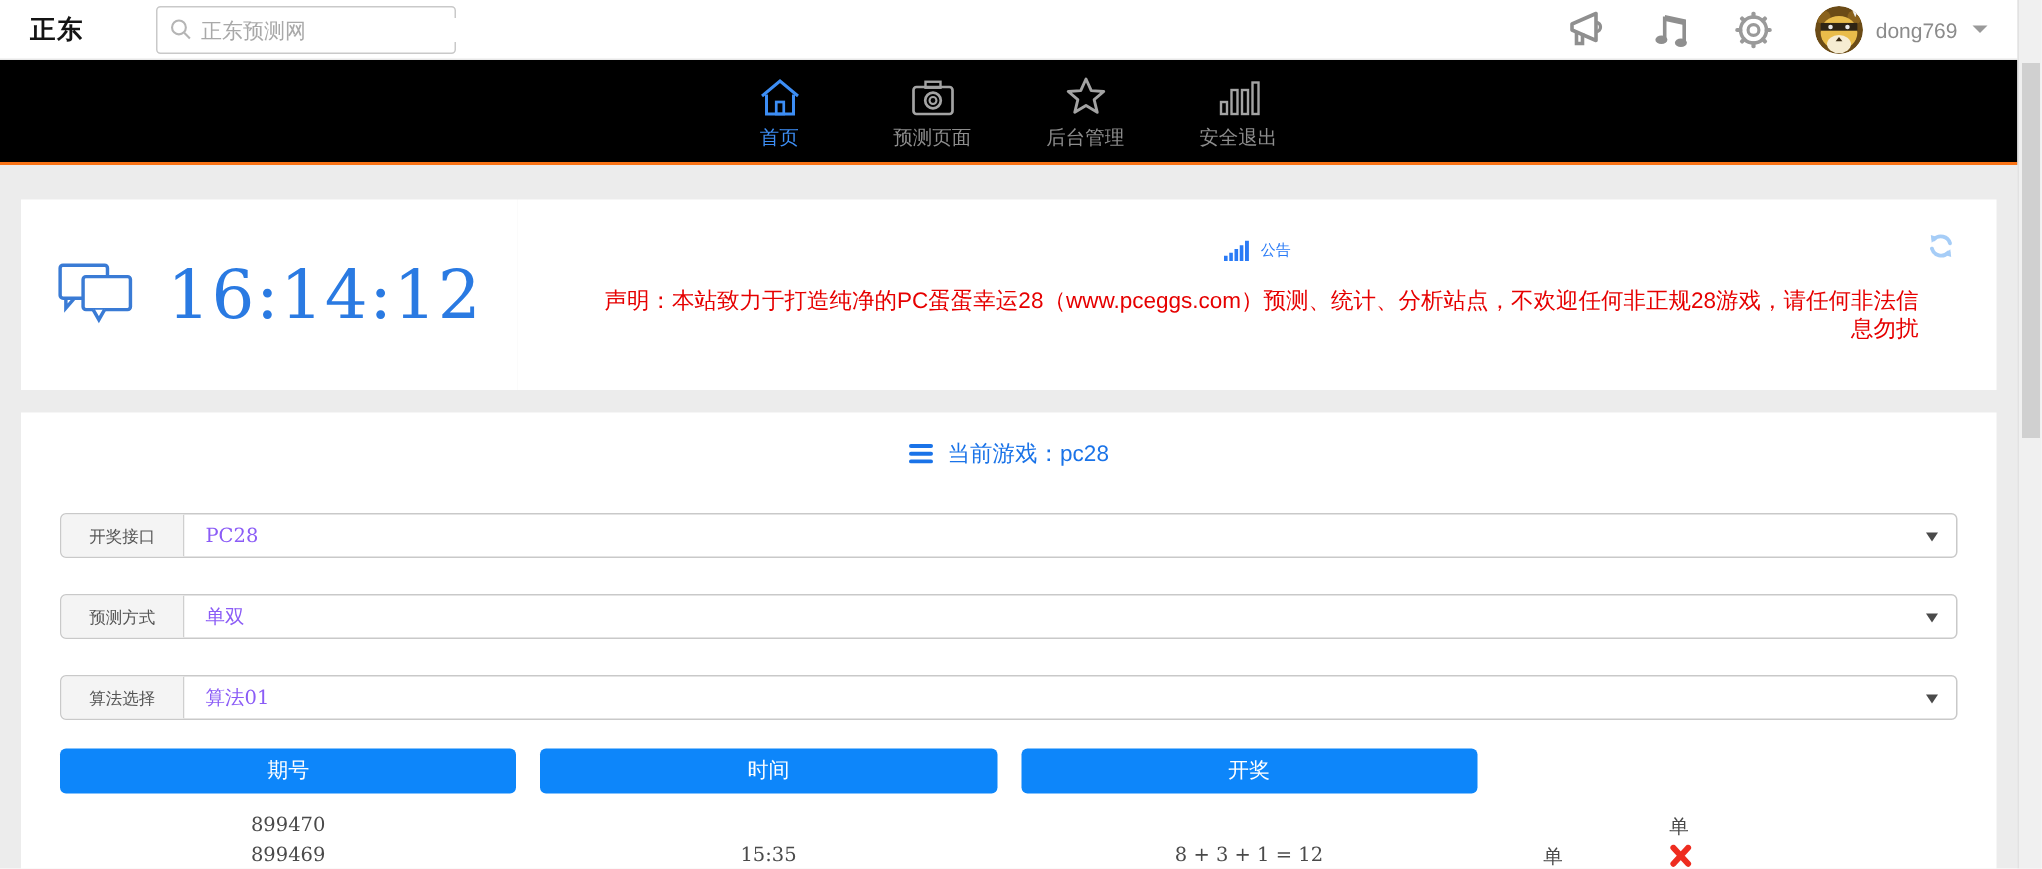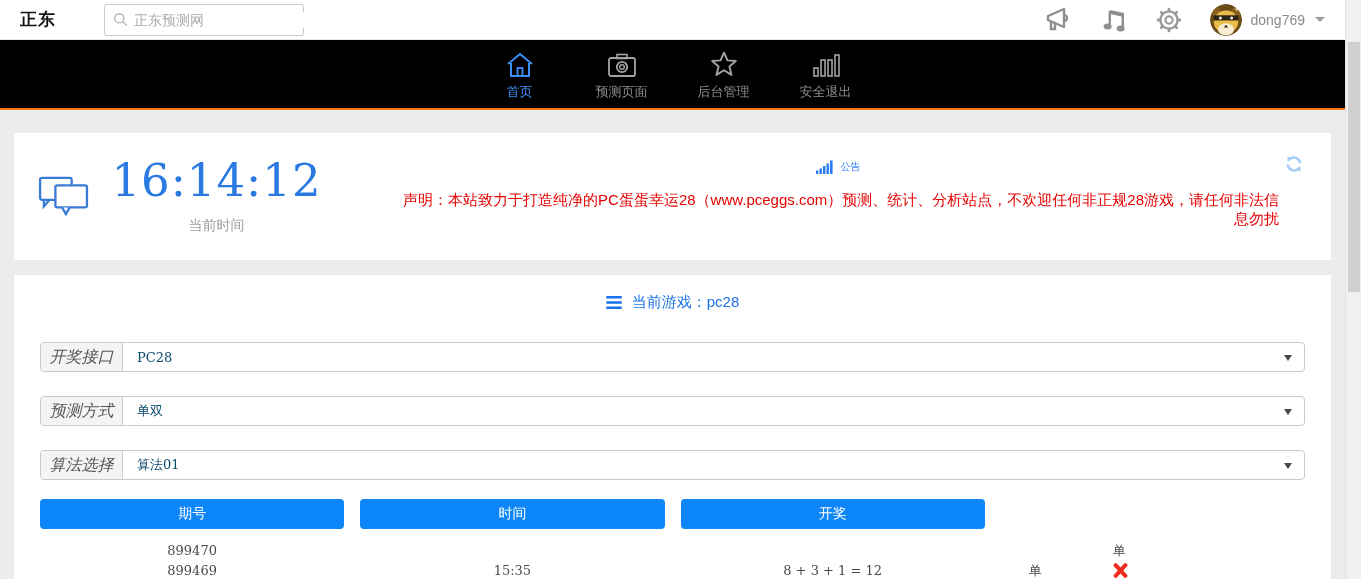--- a/index.html
+++ b/index.html
@@ -48,22 +48,22 @@
   
   .main-panel { background:#fff; margin:15px 14px 0 14px; height:320px; padding:18px 26px 0 26px; }
   .game-header { display:flex; align-items:center; justify-content:center; gap:10px;
                  font-size:15px; color:#1a73e8; cursor:pointer; }
 
   .sel-row { height:30px; border:1px solid #c9c9c9; border-radius:4px; display:flex; align-items:center;
              margin-top:24px; position:relative; background:#fff; cursor:pointer; }
   .sel-row.first { margin-top:30px; }
   .sel-label { width:82px; align-self:stretch; background:#f4f4f4; border-right:1px solid #cfcfcf;
                border-radius:3px 0 0 3px; display:flex; align-items:center; justify-content:center;
-               font-size:16px; color:#555;font-style:italic; }
-  .sel-value { padding-left:14px; font-size:13px; color:#0c4a6e;
+               font-size:11px; color:#555; }
+  .sel-value { padding-left:14px; font-size:13px; color:#8b5cf6;
                font-family:"DejaVu Serif","Liberation Serif",serif; }
   .sel-caret { position:absolute; right:12px; top:12px; width:0; height:0;
                border-left:4px solid transparent; border-right:4px solid transparent;
                border-top:6px solid #4a4a4a; }
 
   .tbl-grid { display:grid; grid-template-columns:repeat(4,1fr); gap:16px; }
   .tbl-head { margin-top:19px; }
   .th-btn { height:30px; background:#0d86fa; border-radius:4px; color:#fff; font-size:14px;
             display:flex; align-items:center; justify-content:center; cursor:pointer; }
   .tbl-body { margin-top:11px; }
@@ -206,21 +206,20 @@
       <span>
         <svg width="54" height="44" viewBox="0 0 56 46">
           <rect x="3" y="5" width="33" height="23" rx="2" fill="none" stroke="#3a7bd5" stroke-width="2.4"></rect>
           <path d="M7 28 L7 35 L13 28" fill="none" stroke="#3a7bd5" stroke-width="2.4"></path>
           <rect x="19" y="13" width="33" height="23" rx="2" fill="#fff" stroke="#3a7bd5" stroke-width="2.4"></rect>
           <path d="M26 36 L30 43 L34 36" fill="#fff" stroke="#3a7bd5" stroke-width="2.4"></path>
         </svg>
       </span>
       <div>
         <div class="clock-time">16:14:12</div>
-        <div class="clock-caption">当前时间</div>
       </div>
     </div>
 
     <div class="card notice-card">
       <div class="notice-title">
         <span style="display:flex;">
           <svg width="17" height="14" viewBox="0 0 17 14">
               <rect x="0" y="10.5" width="2.4" height="3.5" fill="#2a7bf6"></rect>
               <rect x="3.5" y="8.5" width="2.4" height="5.5" fill="#2a7bf6"></rect>
               <rect x="7" y="6" width="2.4" height="8" fill="#2a7bf6"></rect>

